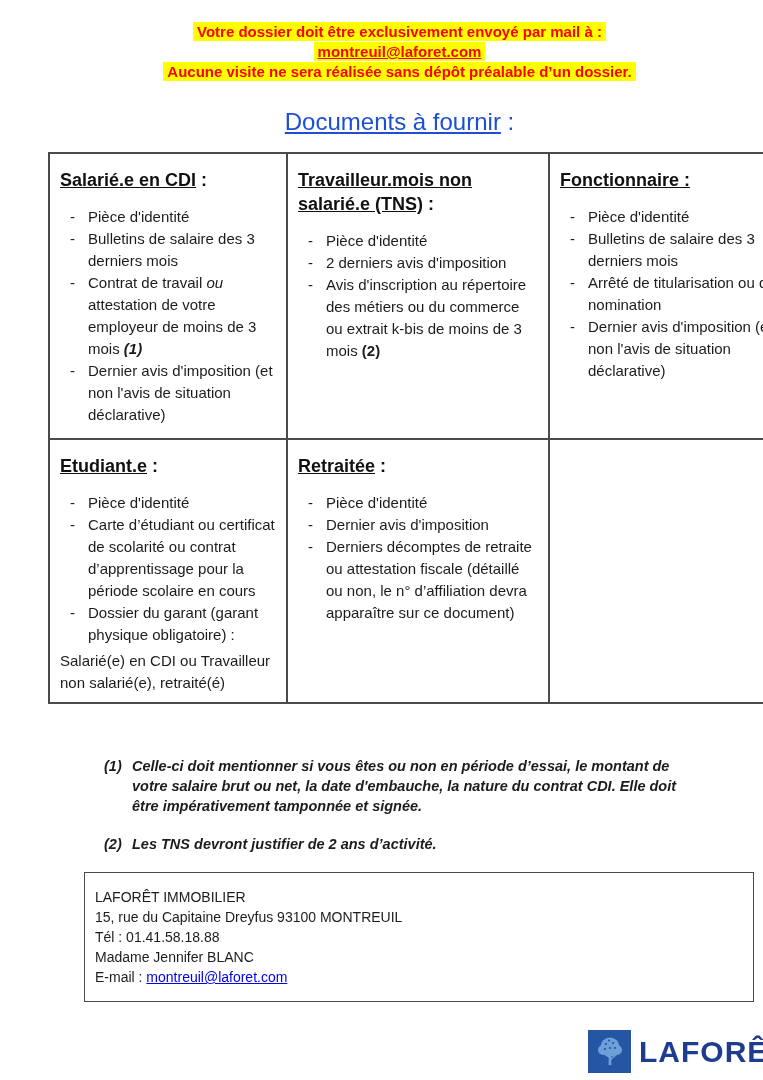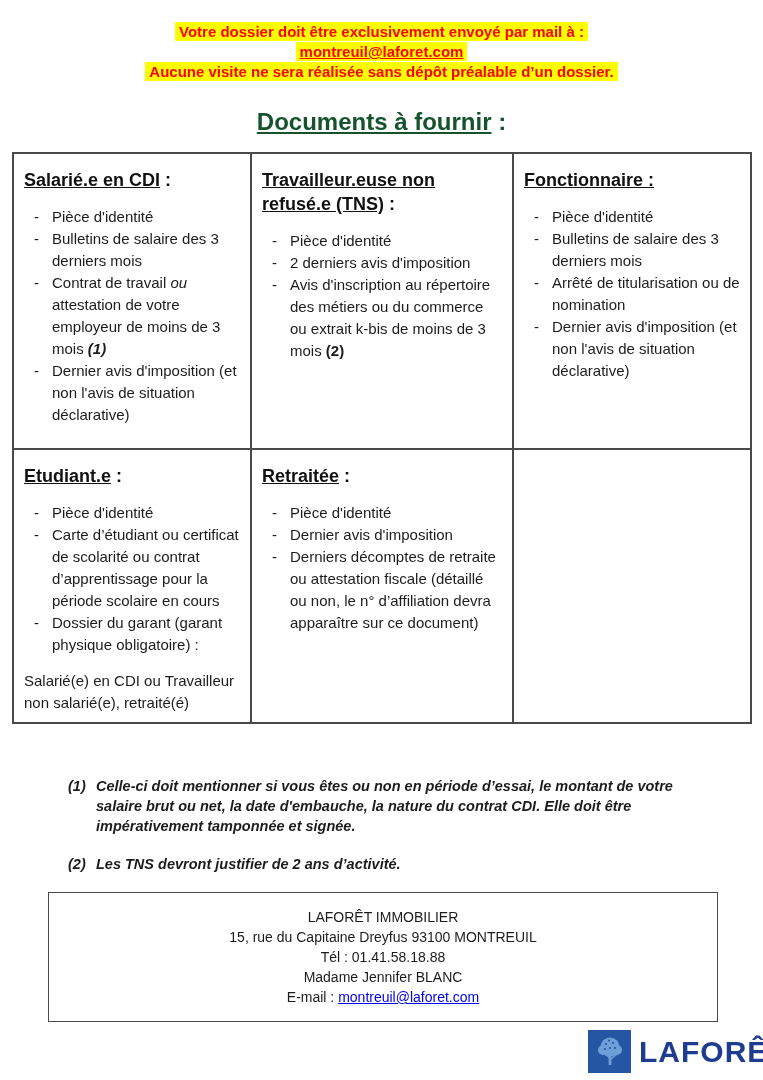--- a/index.html
+++ b/index.html
@@ -6,20 +6,21 @@
   html, body { background: #ffffff; }
   .page {
     position: relative;
     width: 763px;
     height: 1080px;
     background: #ffffff;
     font-family: "Liberation Sans", "DejaVu Sans", sans-serif;
     color: #1a1a1a;
     overflow: hidden;
     padding-top: 22px;
+    padding-left: 36px;
   }
   
   .notice { text-align: center; font-weight: bold; font-size: 15px; line-height: 20px; }
   .notice .hl {
     background: #ffff00;
     color: #ff0000;
     padding: 1px 4px;
   }
   .notice a.hl-link {
     background: #ffff00;
@@ -28,22 +29,22 @@
     padding: 1px 4px;
   }
   .notice-2 { }
   .notice-3 { margin-top: 16px; }
   
   .doc-title {
     margin-top: 26px;
     text-align: center;
     font-size: 24px;
     line-height: 28px;
-    font-weight: bold;
-    color: #14532d;
+    font-weight: normal;
+    color: #1d4ed8;
   }
   .doc-title .u { text-decoration: underline; }
   
   .req-table {
     margin: 16px auto 0 12px;
     width: 738px;
     border-collapse: collapse;
     border: 2px solid #3d3d3d;
     table-layout: fixed;
   }
@@ -67,33 +68,32 @@
     margin-bottom: 14px;
     color: #111111;
   }
   .cell-header .hu { text-decoration: underline; }
   .li { display: flex; }
   .li .dash { flex: 0 0 28px; padding-left: 10px; }
   .li .txt { flex: 1 1 auto; }
   .st-i { font-style: italic; }
   .st-b { font-weight: bold; }
   .st-bi { font-weight: bold; font-style: italic; }
-  .cell-after { margin-top: 14px; }
+  .cell-after { margin-top: 4px; }
   
   .footnotes { margin: 52px 60px 0 68px; font-size: 14.5px; line-height: 20px; font-weight: bold; font-style: italic; color: #1c1c1c; }
   .footnote { display: flex; margin-bottom: 18px; }
   .footnote .fn-marker { flex: 0 0 28px; }
   .footnote .fn-text { flex: 1 1 auto; max-width: 620px; }
   
   .contact-box {
     margin: 14px auto 0 48px;
     width: 670px;
     border: 1px solid #4a4a4a;
     padding: 14px 10px;
-    text-align: center;
     font-size: 14px;
     line-height: 20px;
     color: #1c1c1c;
   }
   .contact-box a { color: #0000ee; text-decoration: underline; }
   
   .logo {
     position: absolute;
     left: 588px;
     top: 1030px;
@@ -153,21 +153,21 @@
                 <span class="txt"><span>Contrat de travail </span><span class="st-i">ou</span><span> attestation de votre employeur de moins de 3 mois </span><span class="st-bi">(1)</span></span>
               </div>
               <div class="li">
                 <span class="dash">-</span>
                 <span class="txt"><span>Dernier avis d'imposition (et non l'avis de situation déclarative)</span></span>
               </div>
             </div>
           <div class="cell-after"></div>
         </td>
         <td class="col-2">
-          <div class="cell-header"><span class="hu">Travailleur.euse non refusé.e (TNS)</span><span> :</span></div>
+          <div class="cell-header"><span class="hu">Travailleur.mois non salarié.e (TNS)</span><span> :</span></div>
           <div class="cell-list">
               <div class="li">
                 <span class="dash">-</span>
                 <span class="txt"><span>Pièce d'identité</span></span>
               </div>
               <div class="li">
                 <span class="dash">-</span>
                 <span class="txt"><span>2 derniers avis d'imposition</span></span>
               </div>
               <div class="li">

